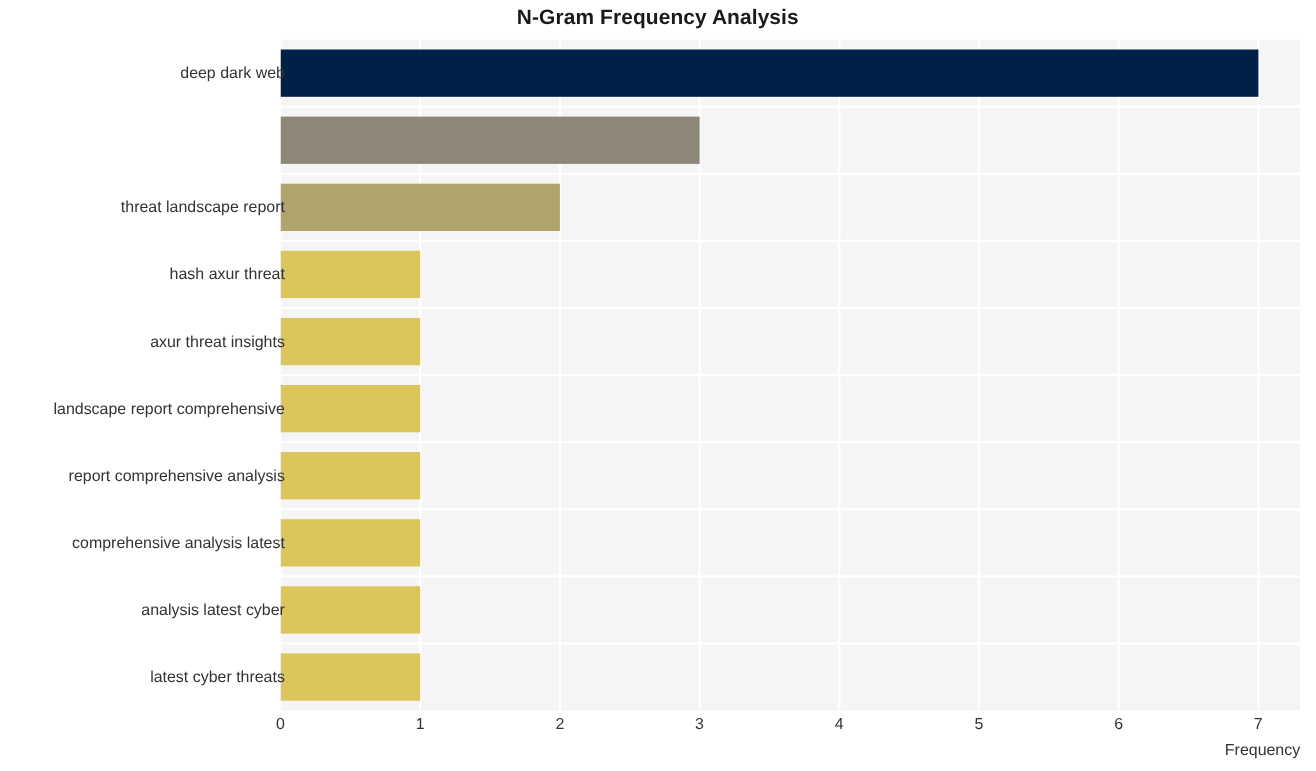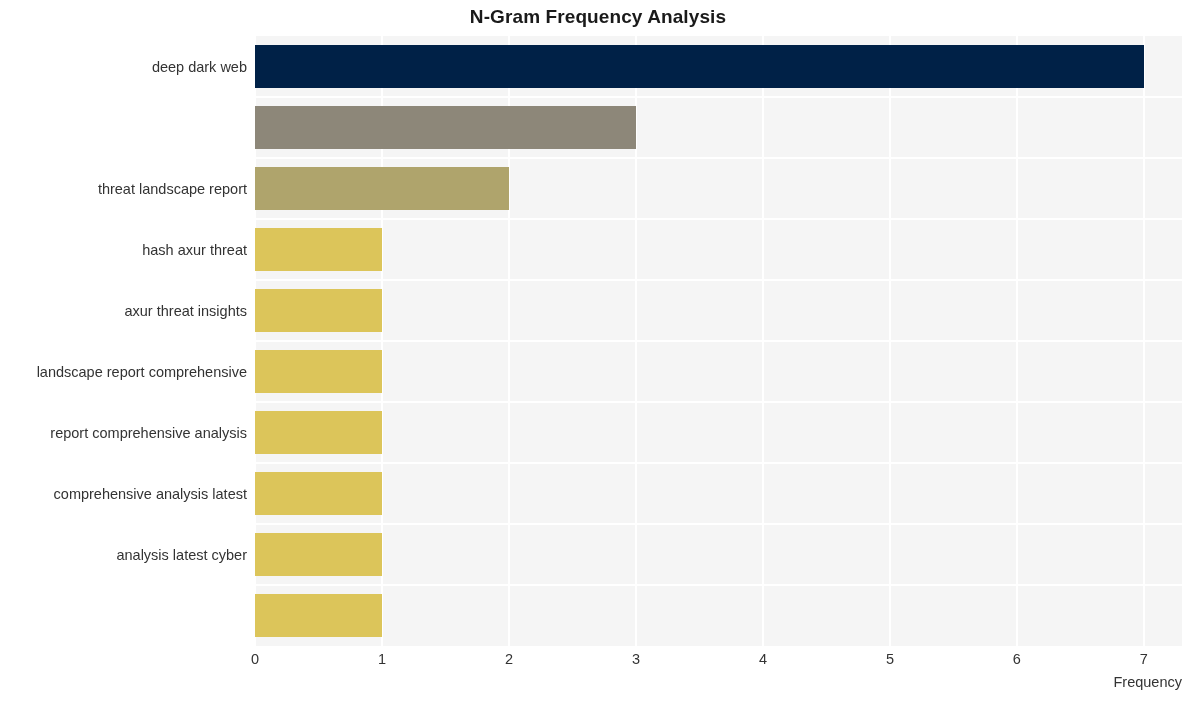--- a/index.html
+++ b/index.html
@@ -57,21 +57,21 @@
     background: #ffffff;
   }
   .bar {
     position: absolute;
     left: 0;
     height: 40px;
   }
   
   .ylabels {
     position: absolute;
-    left: 0;
+    left: 12px;
     top: 36px;
     width: 247px;
     height: 610px;
   }
   .ylabel {
     position: absolute;
     right: 0;
     width: 247px;
     text-align: right;
     font-size: 14.5px;
@@ -146,20 +146,21 @@
 
   <div class="ylabels" id="ylabels">
       <div class="ylabel" style="top: 22.5px;">deep dark web</div>
       <div class="ylabel" style="top: 144.5px;">threat landscape report</div>
       <div class="ylabel" style="top: 205.5px;">hash axur threat</div>
       <div class="ylabel" style="top: 266.5px;">axur threat insights</div>
       <div class="ylabel" style="top: 327.5px;">landscape report comprehensive</div>
       <div class="ylabel" style="top: 388.5px;">report comprehensive analysis</div>
       <div class="ylabel" style="top: 449.5px;">comprehensive analysis latest</div>
       <div class="ylabel" style="top: 510.5px;">analysis latest cyber</div>
+      <div class="ylabel" style="top: 571.5px;">latest cyber threats</div>
     </div>
 
   <div class="xlabels" id="xlabels">
       <div class="xlabel" style="left: 0px;">0</div>
       <div class="xlabel" style="left: 126.986px;">1</div>
       <div class="xlabel" style="left: 253.973px;">2</div>
       <div class="xlabel" style="left: 380.959px;">3</div>
       <div class="xlabel" style="left: 507.945px;">4</div>
       <div class="xlabel" style="left: 634.932px;">5</div>
       <div class="xlabel" style="left: 761.918px;">6</div>

